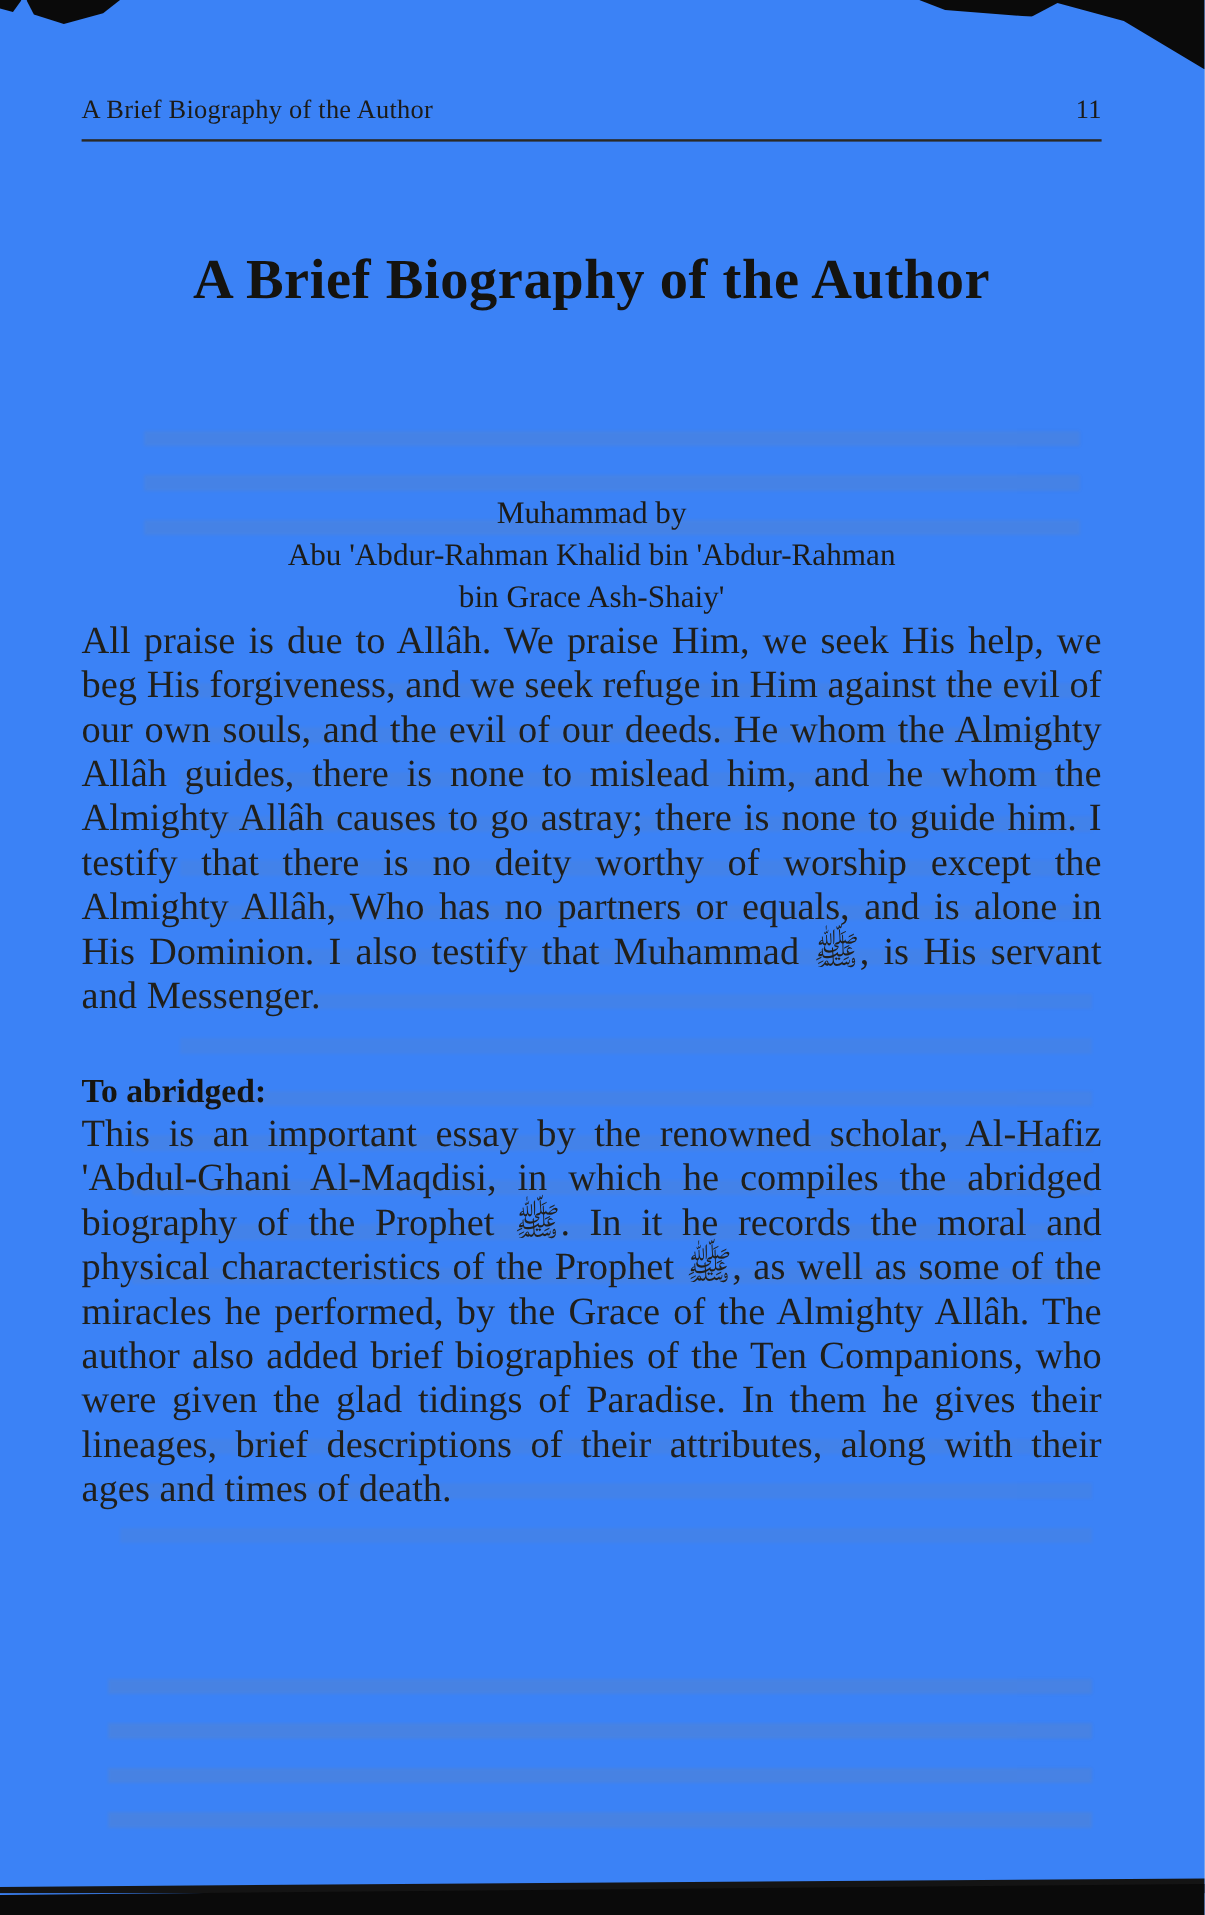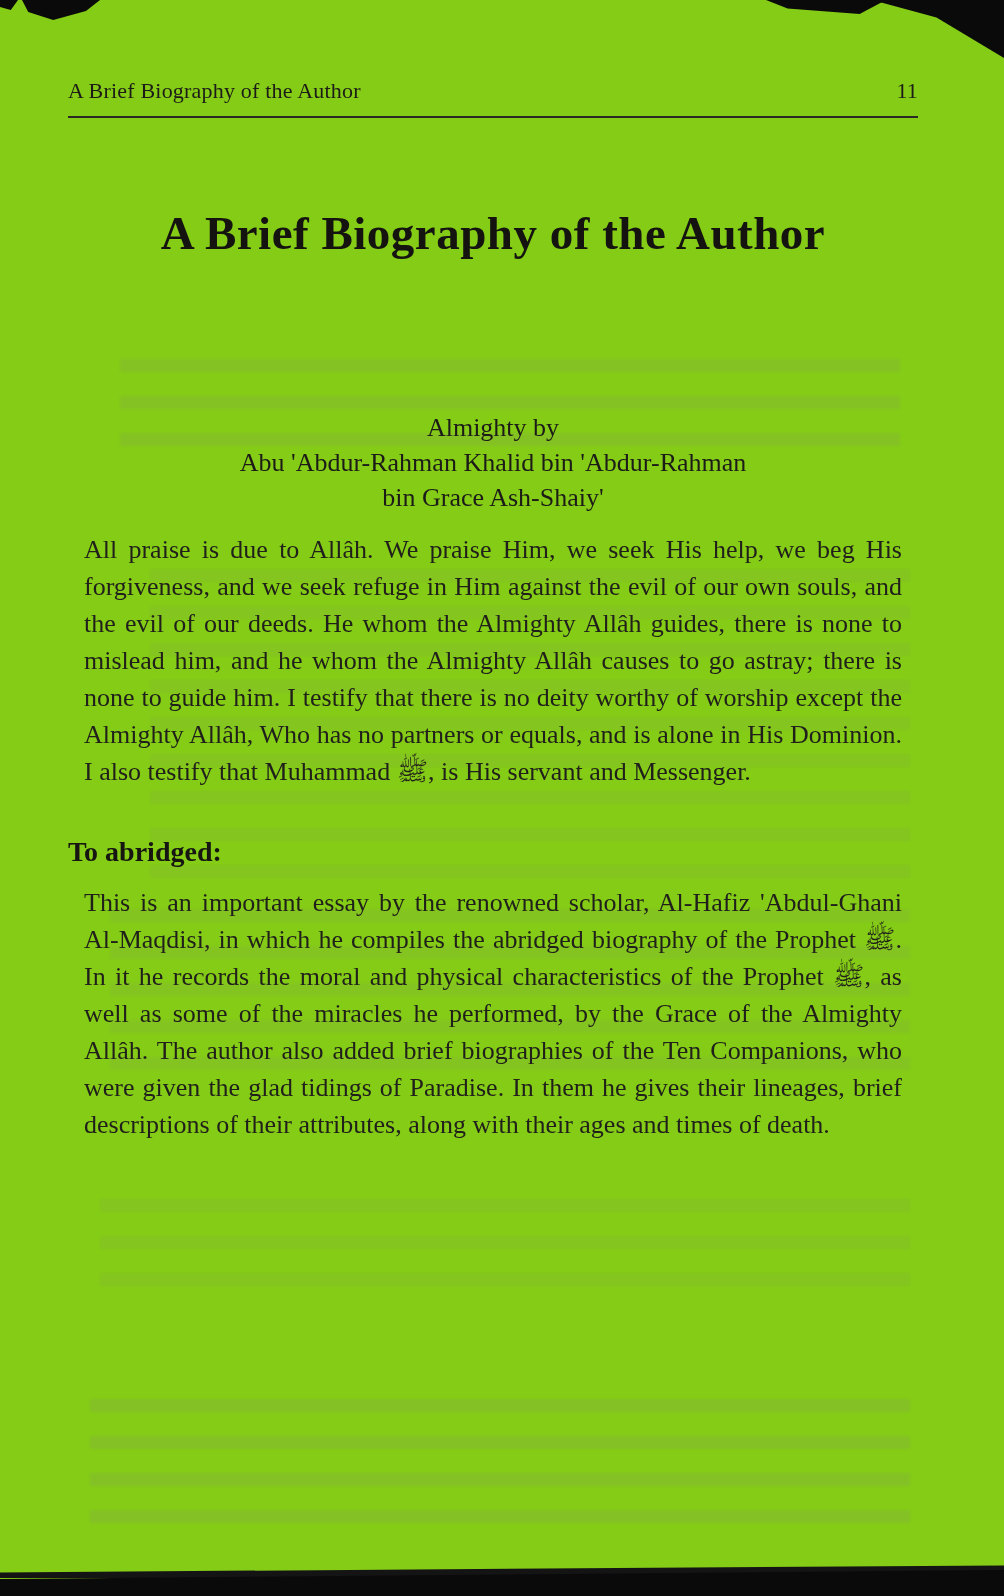--- a/index.html
+++ b/index.html
@@ -5,21 +5,21 @@
   html, body {
     margin: 0;
     padding: 0;
     background: #e9e7e2;
   }
   .scan {
     position: relative;
     width: 1004px;
     height: 1596px;
     margin: 0 auto;
-    background: #84cc16;
+    background: #3b82f6;
     overflow: hidden;
     font-family: "Liberation Serif", "DejaVu Serif", serif;
     color: #1c1b18;
   }
 
   
   .artifact { position: absolute; background: #0a0a0a; }
   .art-top-left {
     left: 22px; top: 0; width: 78px; height: 20px;
     clip-path: polygon(0 0, 100% 0, 82% 55%, 40% 100%, 8% 60%);
@@ -93,22 +93,22 @@
     color: #141310;
   }
   .byline {
     margin-top: 150px;
     text-align: center;
     font-size: 26px;
     line-height: 35px;
   }
   .byline p { margin: 0; }
   p.body-par {
-    margin: 16px;
-    font-size: 26px;
+    margin: 0;
+    font-size: 32px;
     line-height: 37px;
     text-align: justify;
     color: #201f1b;
   }
   .par-1 { margin-top: 76px; }
   h2.section-heading {
     margin: 46px 0 0 0;
     font-size: 28px;
     font-weight: bold;
     color: #161511;
@@ -138,21 +138,21 @@
     <div class="running-header">
       <span>A Brief Biography of the Author</span>
       <span>11</span>
     </div>
 
     <div class="header-rule"></div>
 
     <h1 class="chapter-title">A Brief Biography of the Author</h1>
 
     <div class="byline">
-      <p>Almighty by</p>
+      <p>Muhammad by</p>
       <p>Abu 'Abdur-Rahman Khalid bin 'Abdur-Rahman</p>
       <p>bin Grace Ash-Shaiy'</p>
     </div>
 
     <p class="body-par par-1">All praise is due to Allâh. We praise Him, we seek His help, we beg His forgiveness, and we seek refuge in Him against the evil of our own souls, and the evil of our deeds. He whom the Almighty Allâh guides, there is none to mislead him, and he whom the Almighty Allâh causes to go astray; there is none to guide him. I testify that there is no deity worthy of worship except the Almighty Allâh, Who has no partners or equals, and is alone in His Dominion. I also testify that Muhammad ﷺ, is His servant and Messenger.</p>
 
     <h2 class="section-heading">To abridged:</h2>
 
     <p class="body-par par-2">This is an important essay by the renowned scholar, Al-Hafiz 'Abdul-Ghani Al-Maqdisi, in which he compiles the abridged biography of the Prophet ﷺ. In it he records the moral and physical characteristics of the Prophet ﷺ, as well as some of the miracles he performed, by the Grace of the Almighty Allâh. The author also added brief biographies of the Ten Companions, who were given the glad tidings of Paradise. In them he gives their lineages, brief descriptions of their attributes, along with their ages and times of death.</p>
 

